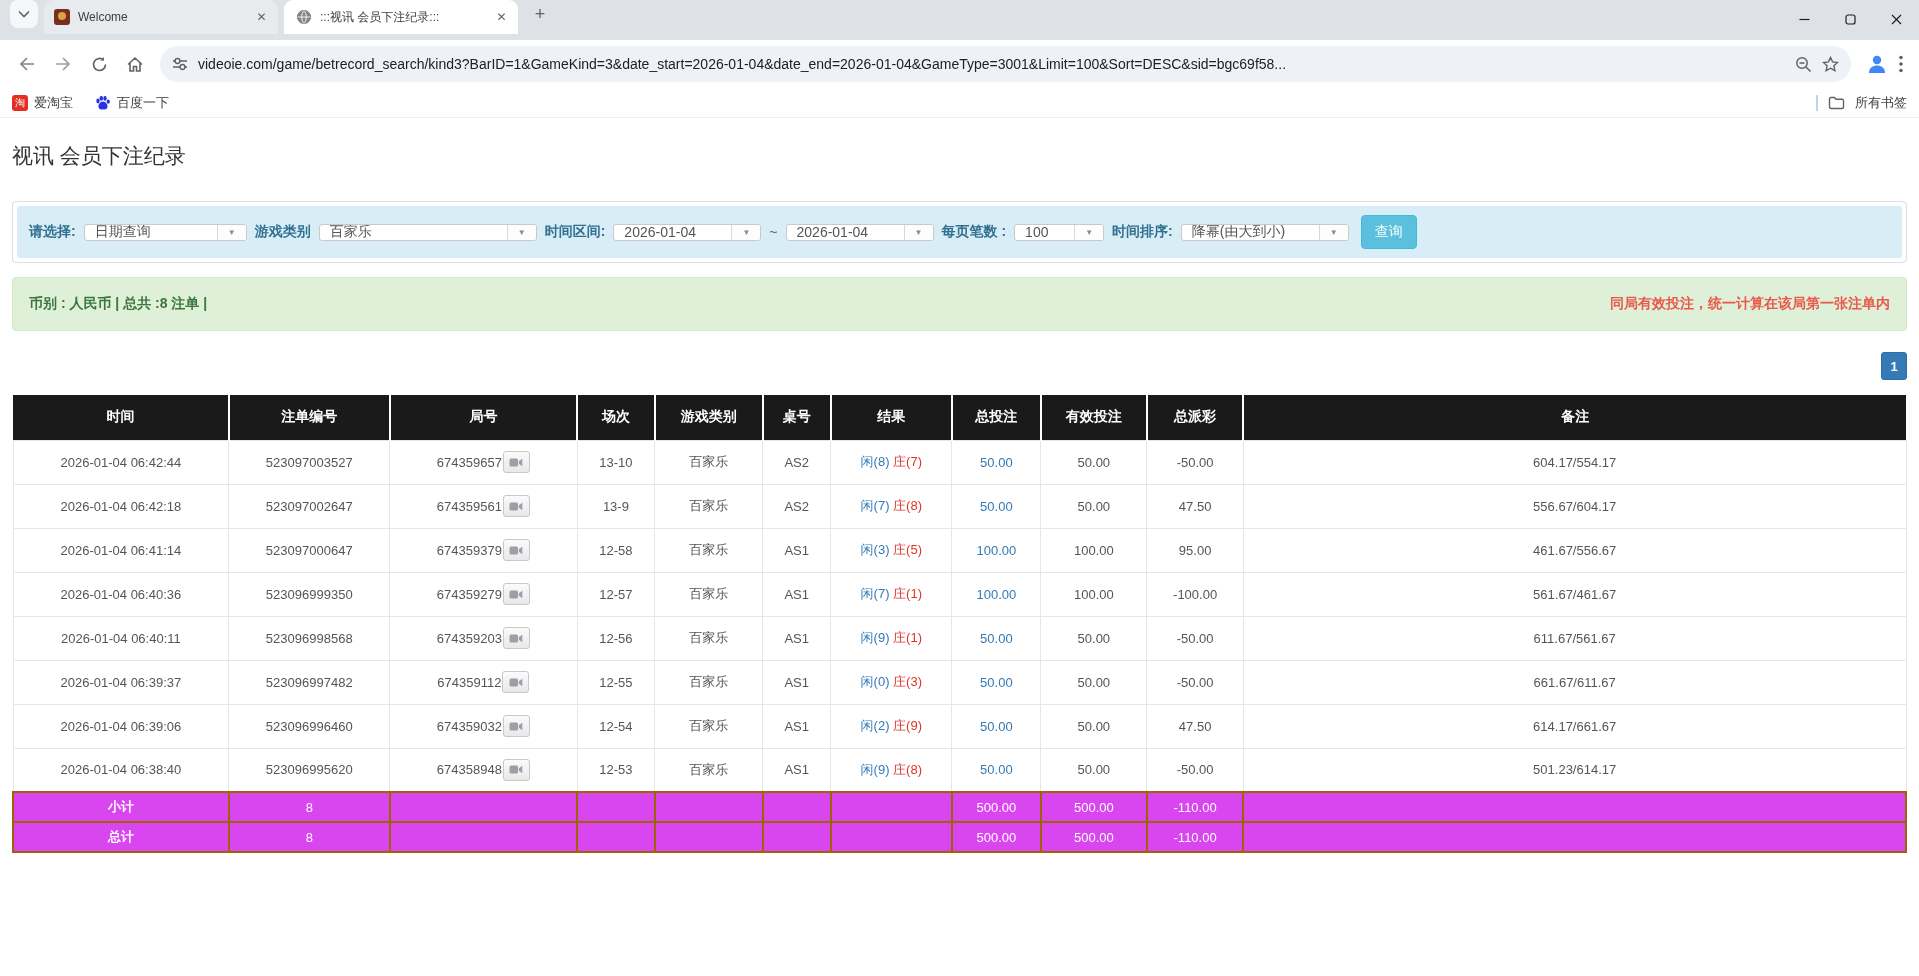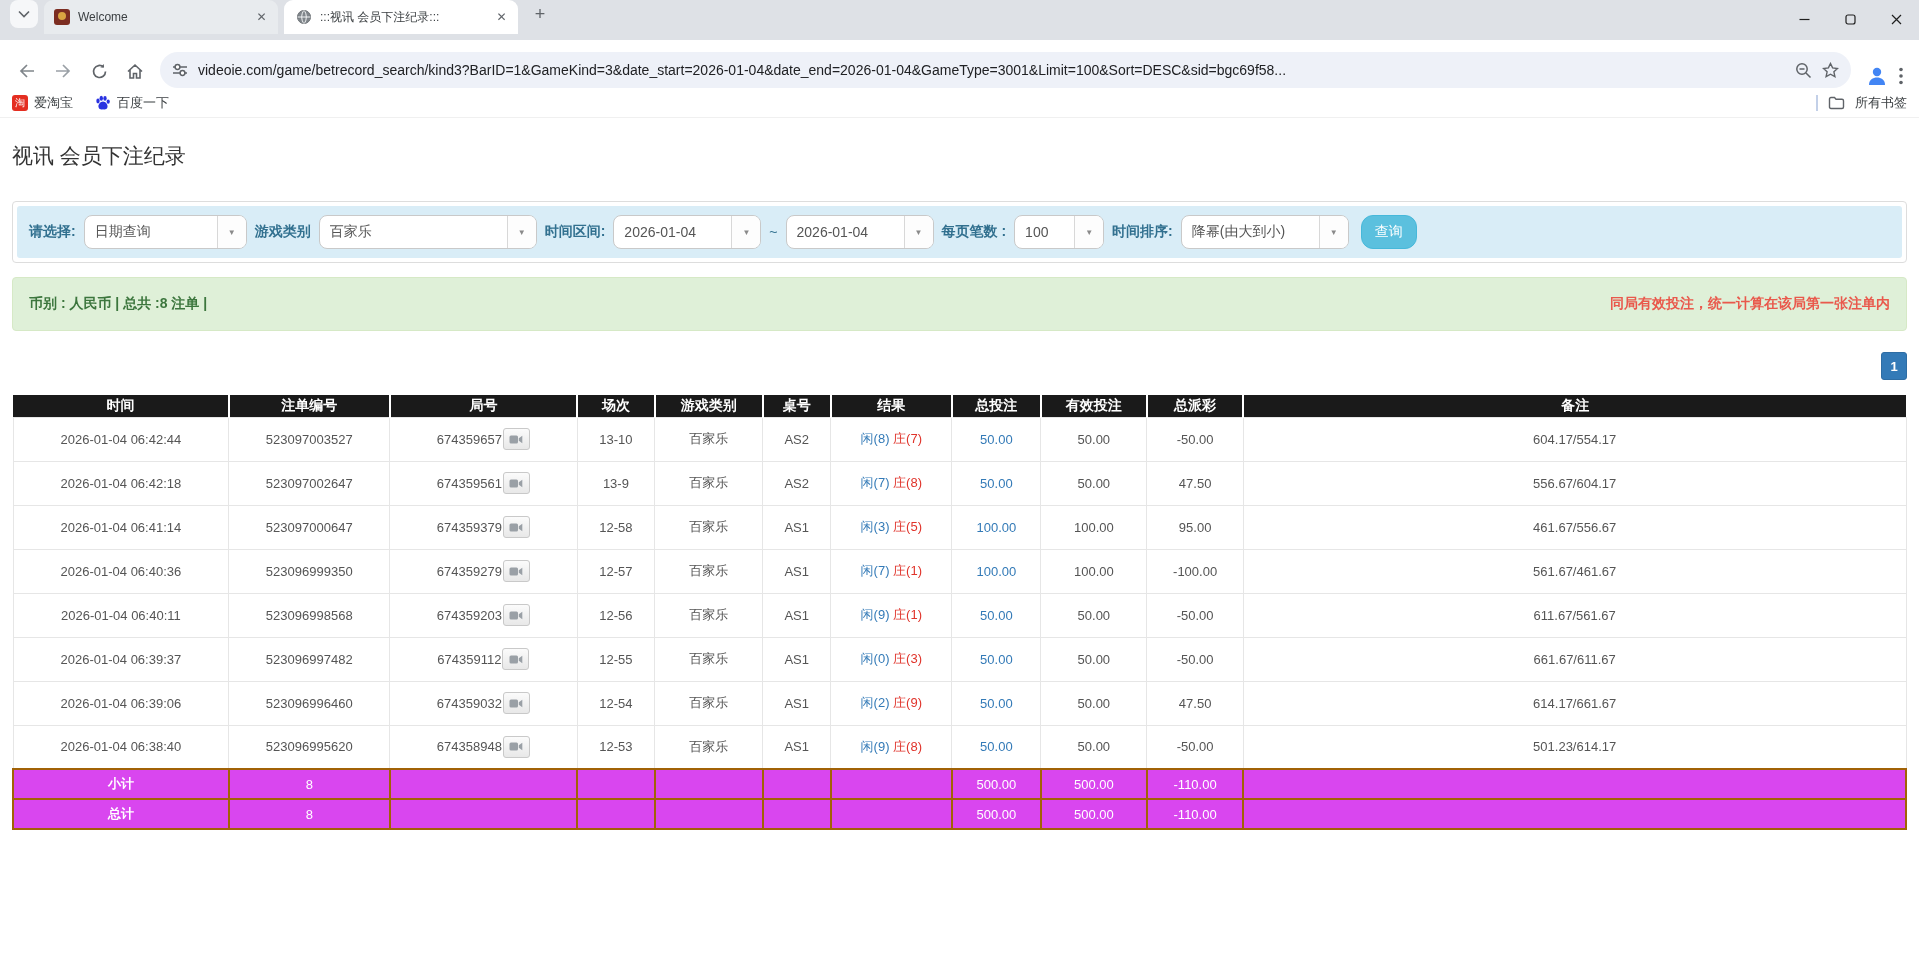--- a/index.html
+++ b/index.html
@@ -19,21 +19,21 @@
     justify-content:center; font-size:12px; color:#5f6368; }
   .favicon { width:16px; height:16px; border-radius:3px; background:#7c2d21; position:relative; flex:0 0 16px; }
   .favicon::after { content:""; position:absolute; left:4px; top:3px; width:8px; height:8px;
     border-radius:50%; background:#d9a441; }
   .newtab { width:28px; height:28px; margin:0 0 5px 8px; display:flex; align-items:center;
     justify-content:center; font-size:18px; color:#5f6368; }
   .win-controls { position:absolute; right:0; top:0; height:38px; display:flex; }
   .win-controls .wbtn { width:46px; height:38px; display:flex; align-items:center; justify-content:center;
     color:#1f1f1f; font-size:13px; }
 
-  .toolbar { height:48px; background:#fff; display:flex; align-items:flex-end; padding:0 10px; gap:2px; }
+  .toolbar { height:48px; background:#fff; display:flex; align-items:center; padding:0 10px; gap:2px; }
   .nav-btn { width:34px; height:34px; border-radius:50%; display:flex; align-items:center; justify-content:center; }
   .omnibox { flex:1; height:36px; margin:0 6px; background:#eef1f8; border-radius:18px; display:flex;
     align-items:center; padding:0 12px; gap:10px; font-size:14px; color:#202124; }
   .omnibox .url { flex:1; white-space:nowrap; overflow:hidden; }
   .right-btns { display:flex; align-items:center; gap:10px; padding:0 6px; }
 
   .bookmarks { height:30px; background:#fff; display:flex; align-items:center; padding:0 12px;
     font-size:13px; color:#3c4043; border-bottom:1px solid #f0f0f0; }
   .bm { display:flex; align-items:center; gap:6px; margin-right:22px; }
   .bm-ico { width:16px; height:16px; border-radius:3px; display:flex; align-items:center;
@@ -43,43 +43,43 @@
   .bm-sep { width:2px; height:16px; background:#c3d0e8; }
 
   
   .content { padding:0 12px; }
   .page-title { font-size:21px; font-weight:400; color:#333; margin:24px 0 31px 0; }
 
   .filter-panel { border:1px solid #ddd; border-radius:4px; background:#fff; padding:4px; }
   .filter-bar { background:#d9edf7; border-radius:3px; padding:9px 12px; display:flex;
     align-items:center; gap:8px; }
   .flabel { color:#31708f; font-weight:bold; font-size:14px; white-space:nowrap; }
-  .sel { display:flex; align-items:stretch; background:#fff; border:1px solid #c9c9c9; border-radius:8px;
-    height:34px; overflow:hidden; }
+  .sel { display:flex; align-items:stretch; background:#fff; border:1px solid #c9c9c9; border-radius:3px;
+    height:17px; overflow:hidden; }
   .sel .val { display:flex; align-items:center; padding:0 10px; font-size:14px; color:#555; flex:1;
     white-space:nowrap; }
   .sel .arr { width:29px; border-left:1px solid #d8d8d8; display:flex; align-items:center;
     justify-content:center; color:#8a8a8a; font-size:8px; background:#fdfdfd; }
   .tilde { color:#31708f; font-size:14px; }
   .btn-search { background:#5bc0de; border:1px solid #46b8da; color:#fff; font-size:14px;
-    border-radius:12px; height:34px; padding:0 13px; margin-left:4px; }
+    border-radius:4px; height:34px; padding:0 13px; margin-left:4px; }
 
   .summary-bar { margin-top:14px; background:#dff0d8; border:1px solid #d6e9c6; border-radius:4px;
     height:54px; display:flex; align-items:center; justify-content:space-between; padding:0 16px;
     font-size:14px;font-weight:bold; }
   .summary-left { color:#3c763d; }
   .summary-note { color:#e9594c; }
 
   .pager { display:flex; justify-content:flex-end; margin:21px 0 15px 0; }
   .page-btn { min-width:26px; height:28px; background:#337ab7; border:1px solid #2e6da4; color:#fff;
     border-radius:3px; font-size:13px; display:flex; align-items:center; justify-content:center;
     padding:0 8px; font-weight:bold; }
 
   table.bet { width:100%; border-collapse:collapse; table-layout:fixed; }
-  table.bet th { background:#1a1a1a; color:#fff; font-size:14px; font-weight:bold; height:22px;
+  table.bet th { background:#1a1a1a; color:#fff; font-size:14px; font-weight:bold; height:45px;
     border-right:2px solid #fff; }
   table.bet th:last-child { border-right:none; }
   table.bet td { text-align:center; font-size:13px; color:#555; height:44px;
     border:1px solid #e6e6e6; }
   table.bet tfoot td { background:#d946ef; color:#fff; border:2px solid #a16207; height:30px; font-size:13px; }
   table.bet tfoot td:first-child { font-weight:bold; }
   .blue { color:#337ab7; }
   .red { color:#e0342b; }
   .result-p { color:#337ab7; }
   .result-b { color:#e0342b; }

